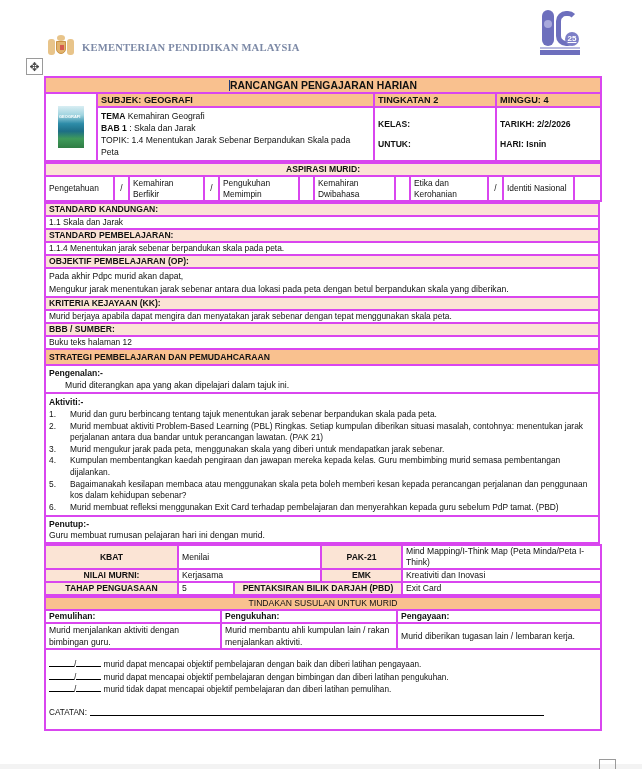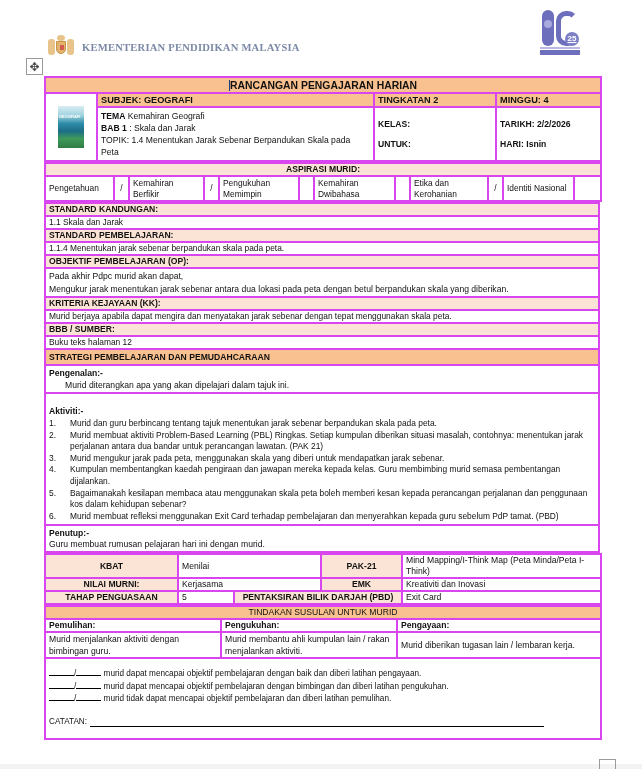--- a/index.html
+++ b/index.html
@@ -43,21 +43,21 @@
   .sec { height: 13px; font-size: 8.6px; }
   .row { height: 12px; font-size: 8.4px; }
   .p2 { padding-top: 1px; padding-bottom: 1px; }
   ol.act { list-style: none; padding: 1px 3px 2px 3px; }
   ol.act li { display: flex; font-size: 8.4px; line-height: 11.6px; }
   ol.act li .n { width: 21px; flex: none; }
   .indent { padding-left: 16px; }
   .refl-body { height: 81px; vertical-align: top; padding: 9px 7px 0 3px; font-size: 8.2px; }
   .refl-line { line-height: 12.4px; white-space: nowrap; }
   .blank { display: inline-block; width: 25px; border-bottom: 1px solid #000; height: 8px; vertical-align: baseline; }
-  .catatan { margin-top: 10px; display: flex; align-items: flex-end; }
+  .catatan { margin-top: 10px; display: flex; }
   .catatan .line { display: inline-block; width: 454px; border-bottom: 1px solid #000; height: 9px; margin-left: 3px; }
   .page-marker { position: absolute; left: 599px; top: 759px; width: 17px; height: 12px; border: 1px solid #9a9a9a; border-bottom: none; }
   .page-edge { position: absolute; left: 0; top: 764px; width: 642px; height: 5px; background: #f3f3f3; }
 </style>
 </head>
 <body>
 
 <div class="ministry">
   <div class="crest">
     <div class="star"></div>
@@ -191,21 +191,21 @@
     <tr>
           <td class="hdr b" style="height:16px">STRATEGI PEMBELAJARAN DAN PEMUDAHCARAAN</td>
         </tr>
     <tr>
           <td class="p2">
       <div class="b" style="line-height:12px">Pengenalan:-</div>
       <div class="indent" style="line-height:12px">Murid diterangkan apa yang akan dipelajari dalam tajuk ini.</div>
     </td>
         </tr>
     <tr>
-          <td style="padding:11px 0 0 0">
+          <td style="padding:2px 0 0 0">
       <div class="b" style="line-height:12px;padding-left:3px">Aktiviti:-</div>
       <ol class="act">
         <li>
                 <span class="n">1.</span>
                 <span>Murid dan guru berbincang tentang tajuk menentukan jarak sebenar berpandukan skala pada peta.</span>
               </li>
         <li>
                 <span class="n">2.</span>
                 <span>Murid membuat aktiviti Problem-Based Learning (PBL) Ringkas. Setiap kumpulan diberikan situasi masalah, contohnya: menentukan jarak perjalanan antara dua bandar untuk perancangan lawatan. (PAK 21)</span>
               </li>

